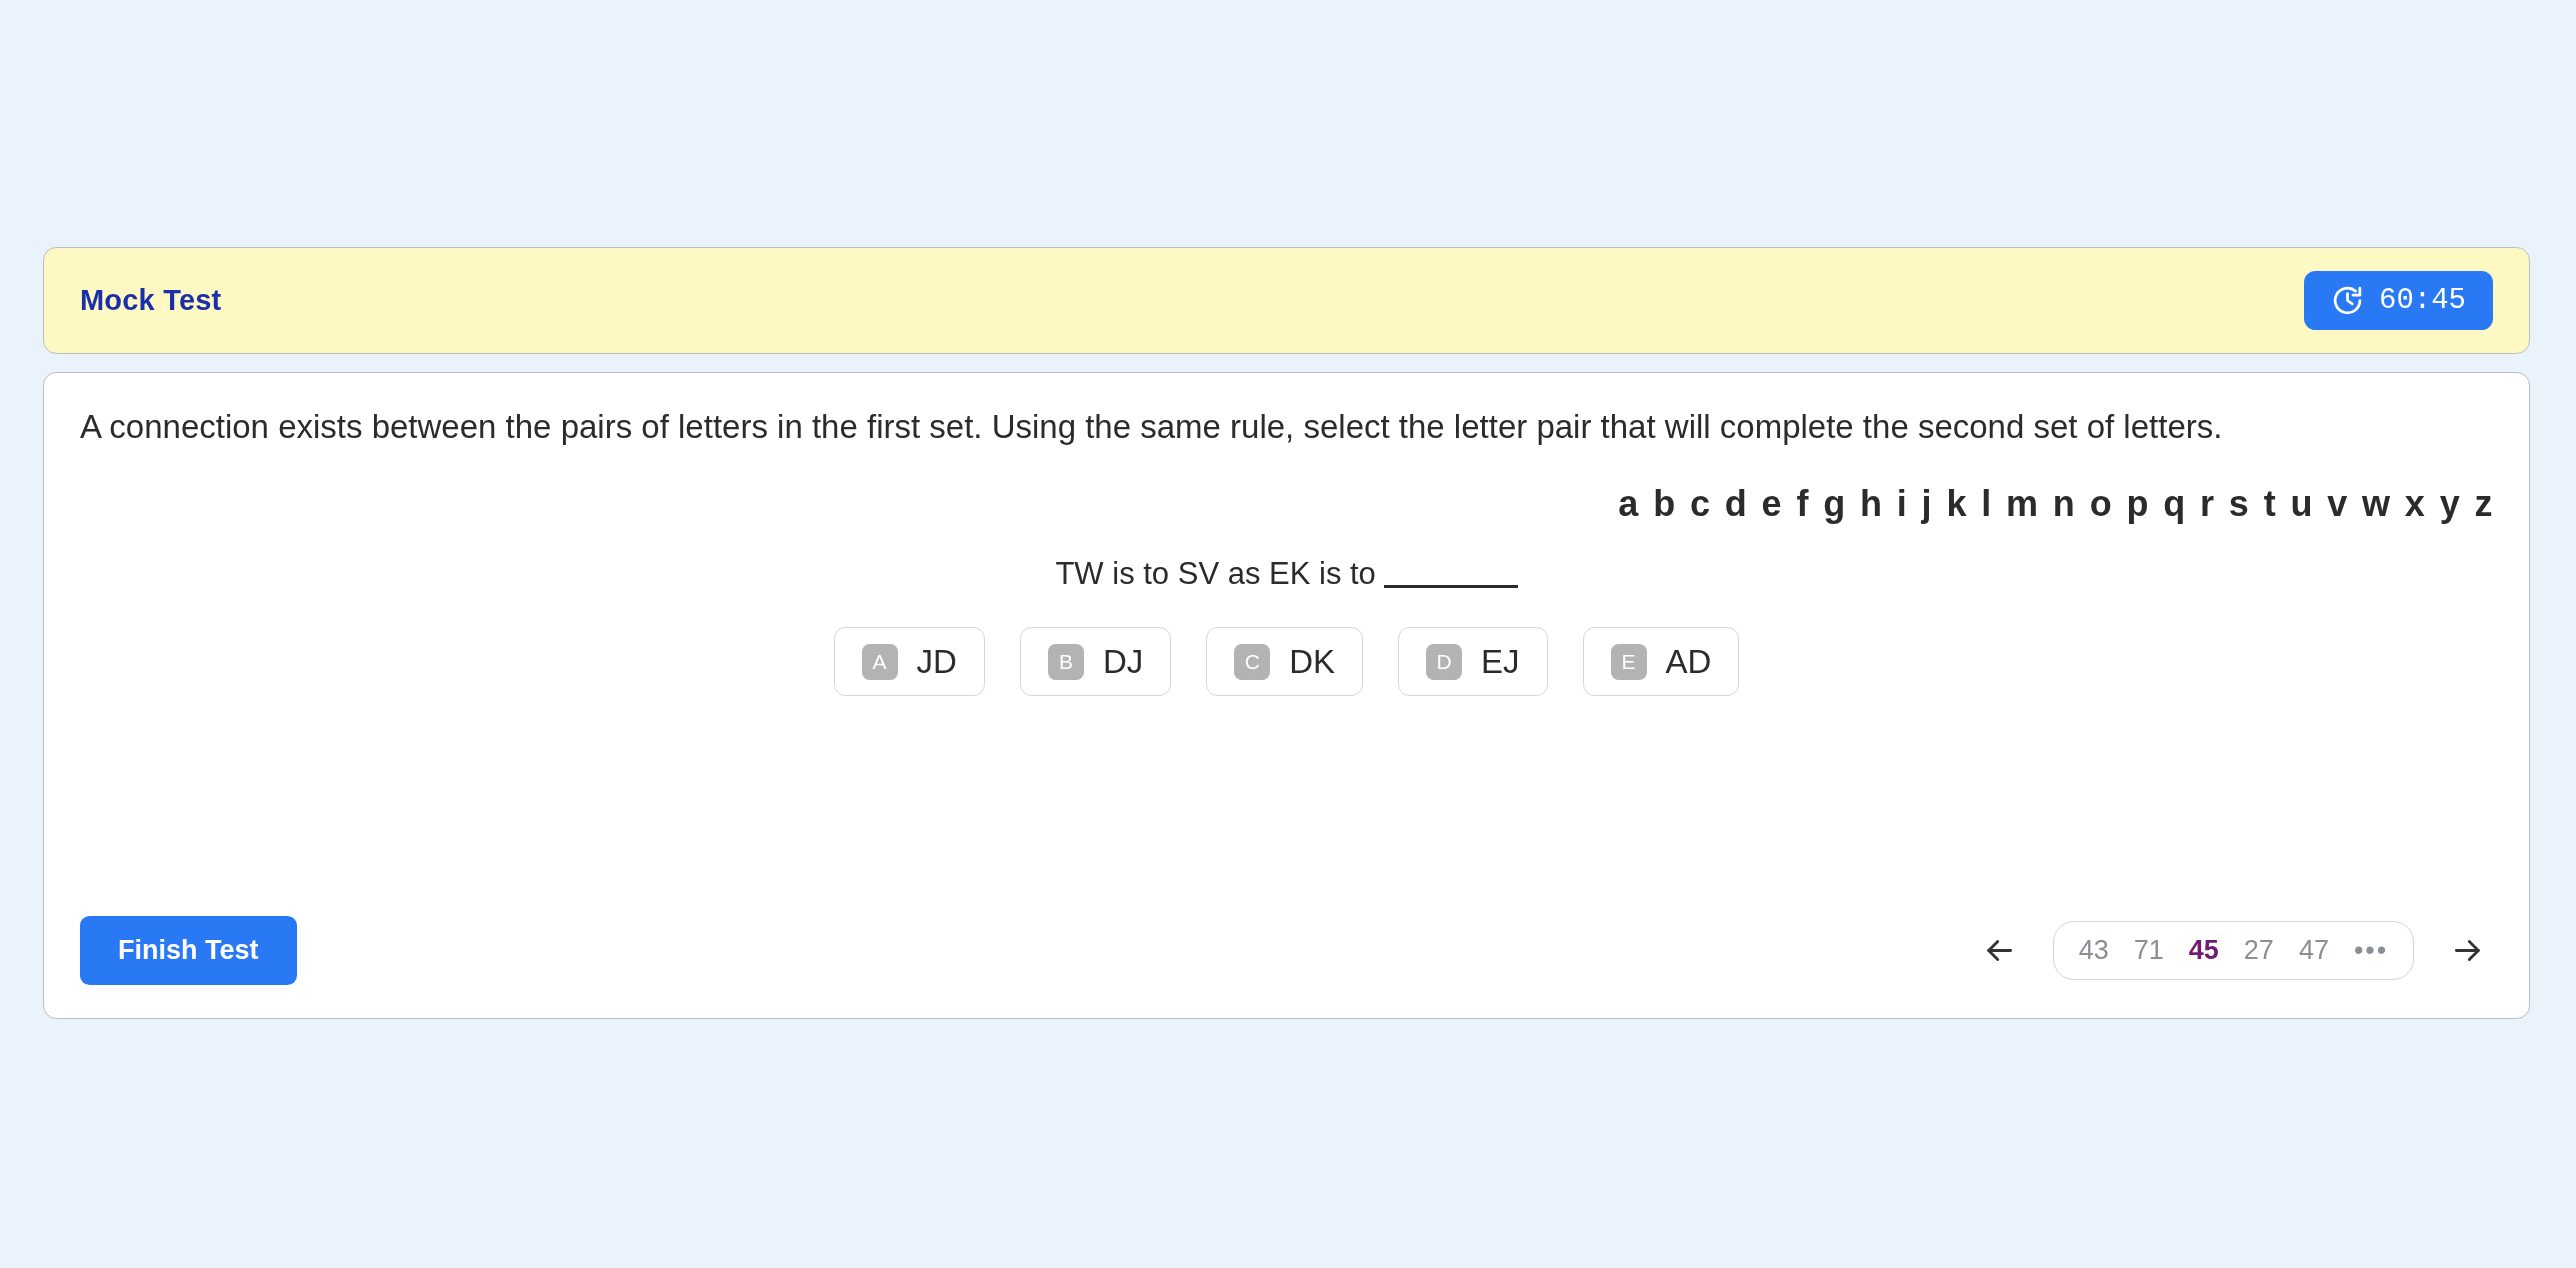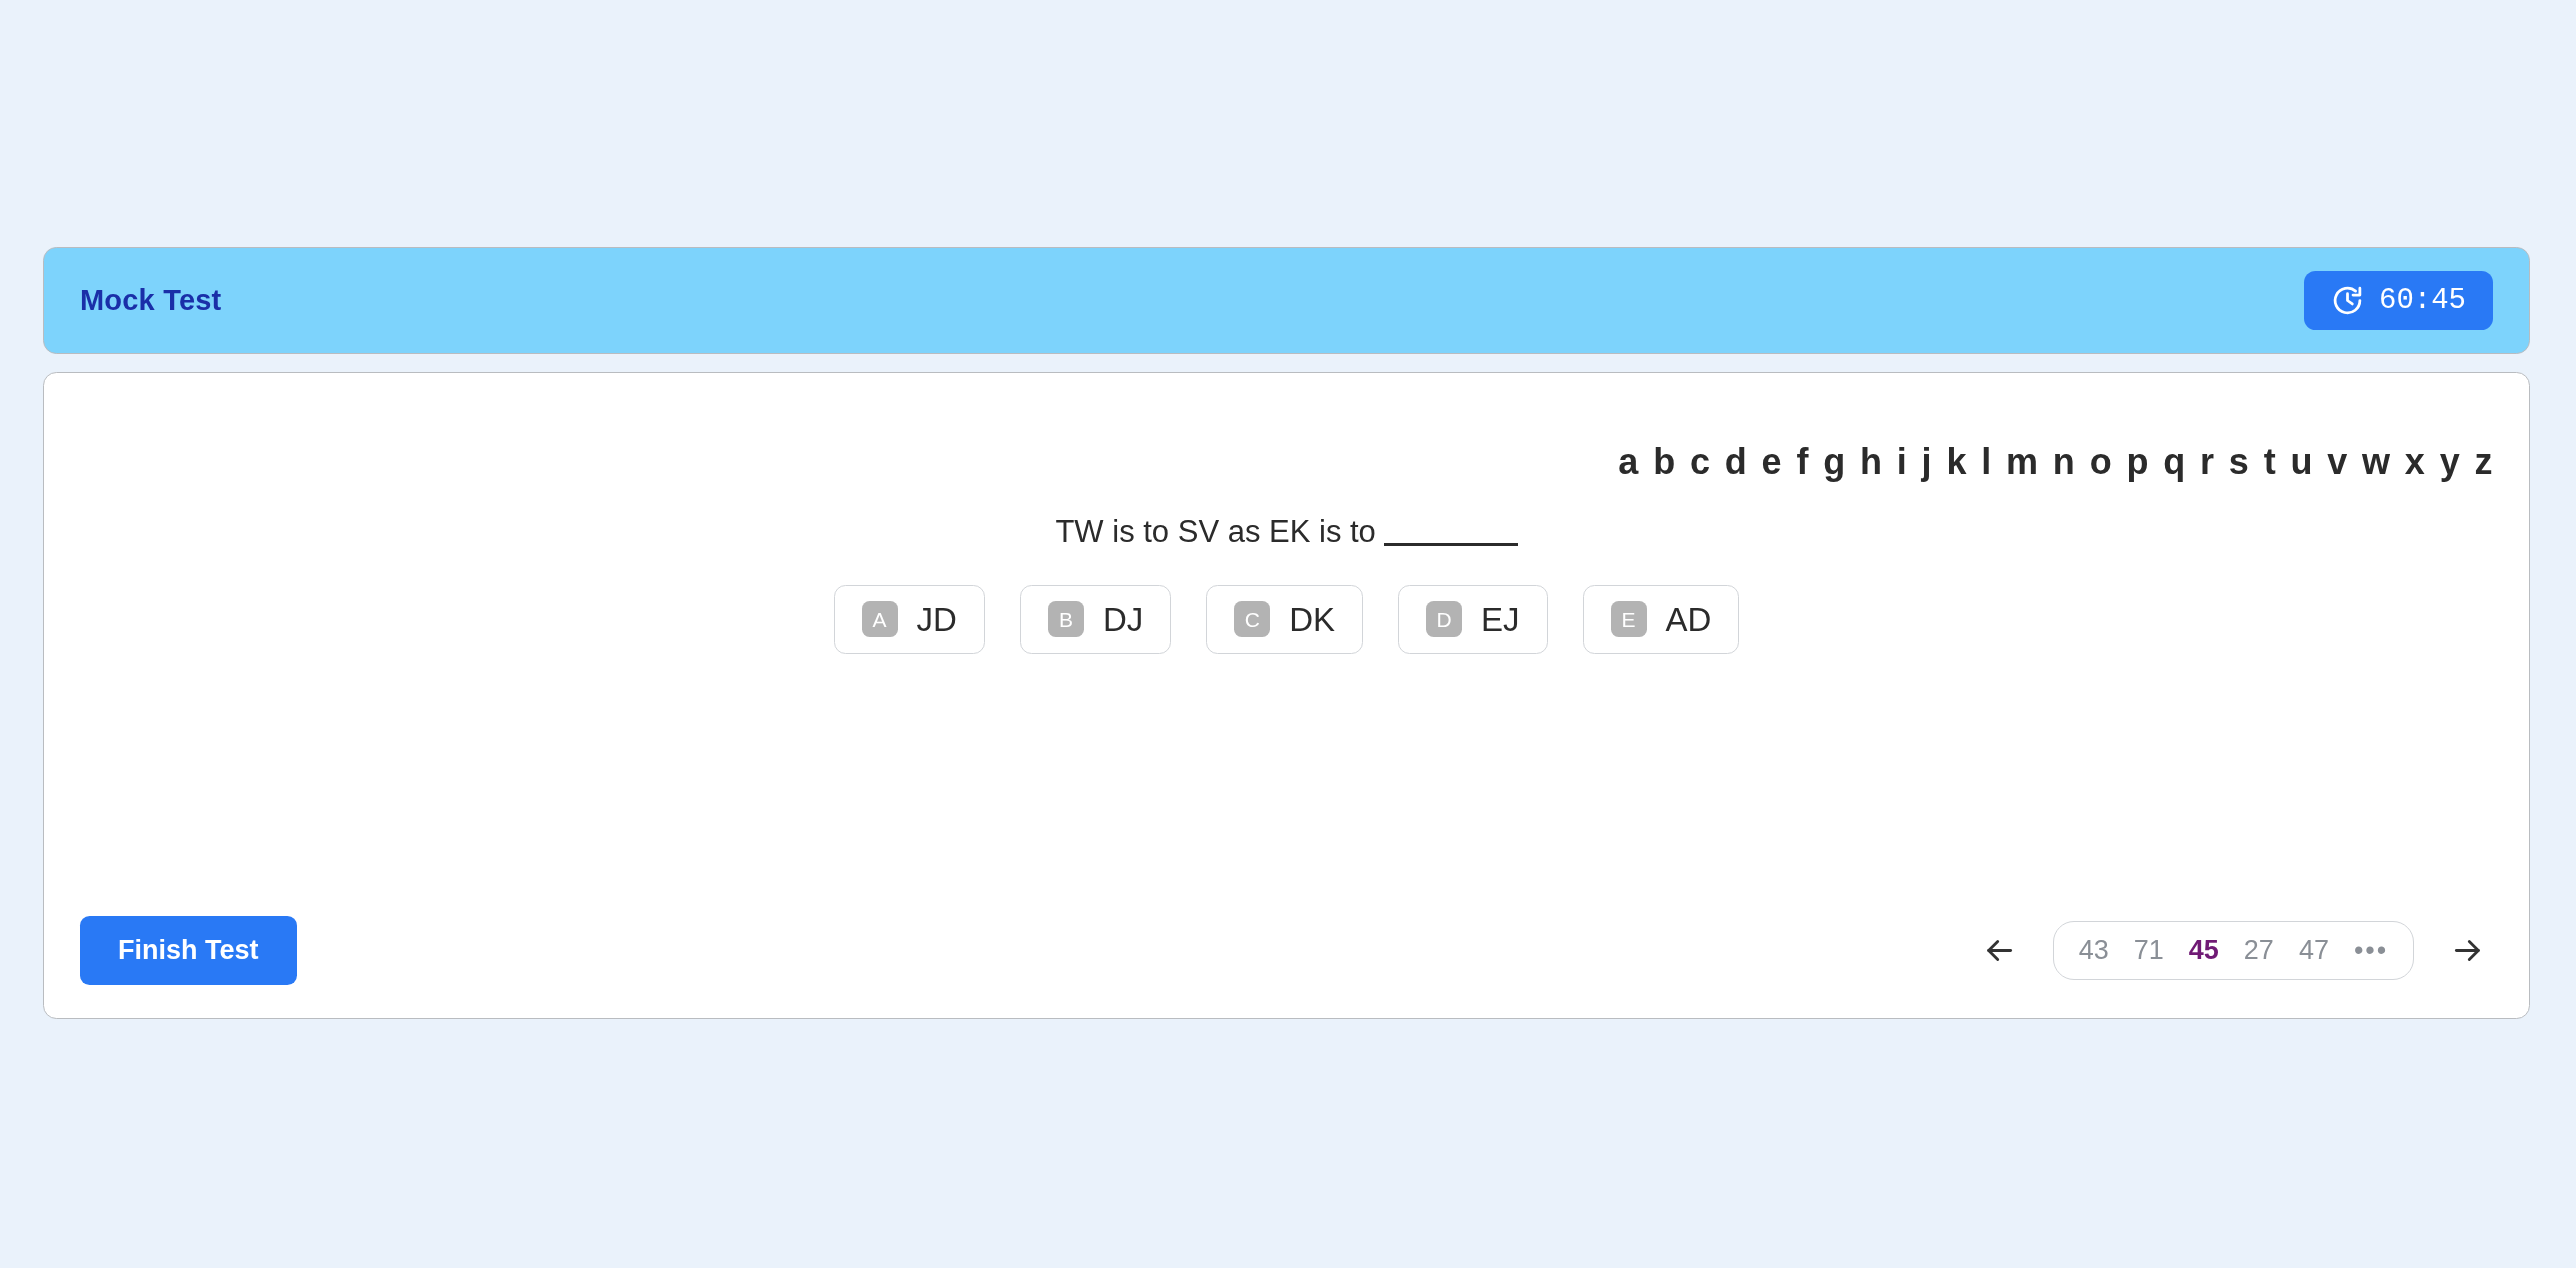--- a/index.html
+++ b/index.html
@@ -21,21 +21,21 @@
     height: 1269px;
   }
 
   
   .header-card {
     position: absolute;
     left: 43px;
     top: 247px;
     width: 2487px;
     height: 107px;
-    background: #7dd3fc;
+    background: #fef9c3;
     border: 1.9px solid #b9bcc0;
     border-radius: 13.4px;
     display: flex;
     align-items: center;
     justify-content: space-between;
     padding: 0 36px 0 36px;
   }
 
   .test-title {
     color: #1a2fa8;
@@ -233,20 +233,21 @@
           <polyline points="21 3 21 8 16 8"></polyline>
           <polyline points="12 7 12 12 15.5 14.5"></polyline>
         </svg>
       </span>
       <span class="timer-text">60:45</span>
     </div>
   </div>
 
   <div class="main-card">
 
+    <div class="question-text">A connection exists between the pairs of letters in the first set. Using the same rule, select the letter pair that will complete the second set of letters.</div>
 
     <div class="alphabet-row">a b c d e f g h i j k l m n o p q r s t u v w x y z</div>
 
     <div class="analogy-row">
       <span>TW is to SV as EK is to</span><span class="analogy-blank"></span>
     </div>
 
     <div class="options-row">
 
       <div class="option-btn">

